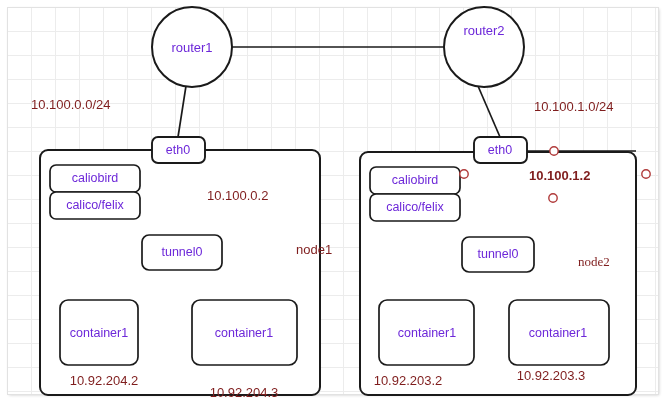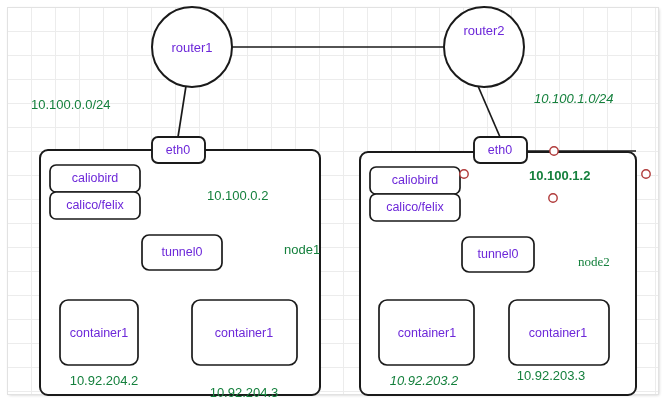--- a/index.html
+++ b/index.html
@@ -34,21 +34,21 @@
   }
   #svg-layer {
     position: absolute;
     left: 0; top: 0;
     width: 666px;
     height: 403px;
     pointer-events: none;
   }
   .node-label {
     position: absolute;
-    color: #15803d;
+    color: #7f1d1d;
     font-size: 13px;
     line-height: 1;
     white-space: nowrap;
   }
   .txt-mid { transform: translate(-50%, -50%); }
 
   
   .shape-text {
     position: absolute;
     color: #6d28d9;
@@ -113,37 +113,37 @@
       <circle cx="464" cy="174" r="4.2" fill="#ffffff" stroke="#b03a3a" stroke-width="1.4"></circle>
       <circle cx="646" cy="174" r="4.2" fill="#ffffff" stroke="#b03a3a" stroke-width="1.4"></circle>
       <circle cx="553" cy="198" r="4.2" fill="#ffffff" stroke="#b03a3a" stroke-width="1.4"></circle>
     </g>
   </svg>
 
   <div class="shape-text big" style="left:192px; top:47px;">router1</div>
   <div class="shape-text big" style="left:484px; top:30px;">router2</div>
 
   <div class="node-label" style="left:31px; top:98px;">10.100.0.0/24</div>
-  <div class="node-label" style="left:534px; top:92px;font-style:italic;">10.100.1.0/24</div>
+  <div class="node-label" style="left:534px; top:100px;">10.100.1.0/24</div>
 
   <div class="shape-text" style="left:178px; top:150px;">eth0</div>
   <div class="node-label" style="left:207px; top:169px;margin-top:20px;">10.100.0.2</div>
   <div class="shape-text" style="left:95px; top:178px;">caliobird</div>
   <div class="shape-text" style="left:95px; top:205px;">calico/felix</div>
   <div class="shape-text" style="left:182px; top:252px;">tunnel0</div>
-  <div class="node-label" style="left:252px; top:243px;padding-left:32px;">node1</div>
+  <div class="node-label" style="left:264px; top:243px;padding-left:32px;">node1</div>
   <div class="shape-text" style="left:99px; top:333px;">container1</div>
   <div class="shape-text" style="left:244px; top:333px;">container1</div>
   <div class="node-label txt-mid" style="left:104px; top:380px;text-align:center;">10.92.204.2</div>
   <div class="node-label txt-mid" style="left:244px; top:392px;">10.92.204.3</div>
 
   <div class="shape-text" style="left:500px; top:150px;">eth0</div>
   <div class="node-label" style="left:529px; top:169px;font-weight:bold;">10.100.1.2</div>
   <div class="shape-text" style="left:415px; top:180px;">caliobird</div>
   <div class="shape-text" style="left:415px; top:207px;">calico/felix</div>
   <div class="shape-text" style="left:498px; top:254px;">tunnel0</div>
   <div class="node-label" style="left:578px; top:255px;font-family:Liberation Serif, serif;">node2</div>
   <div class="shape-text" style="left:427px; top:333px;">container1</div>
   <div class="shape-text" style="left:558px; top:333px;">container1</div>
-  <div class="node-label txt-mid" style="left:424px; top:380px;font-style:italic;">10.92.203.2</div>
+  <div class="node-label txt-mid" style="left:408px; top:380px;">10.92.203.2</div>
   <div class="node-label txt-mid" style="left:551px; top:375px;">10.92.203.3</div>
 
 </div>
 
 </body></html>

